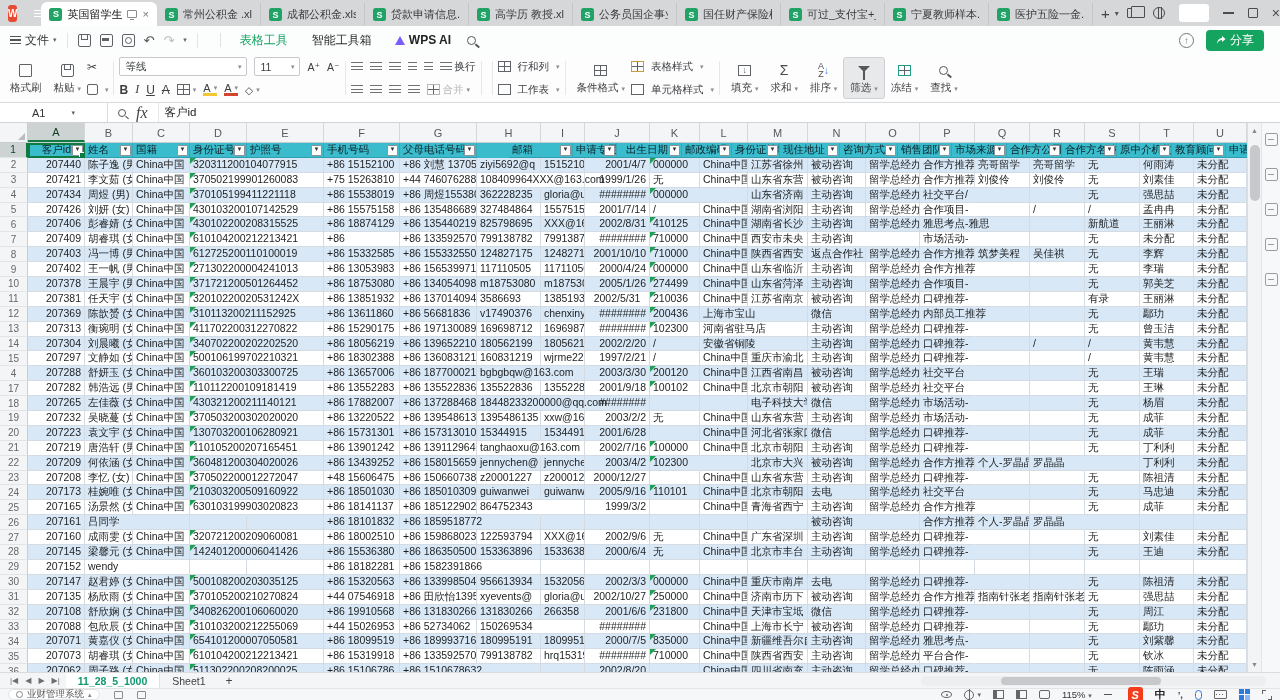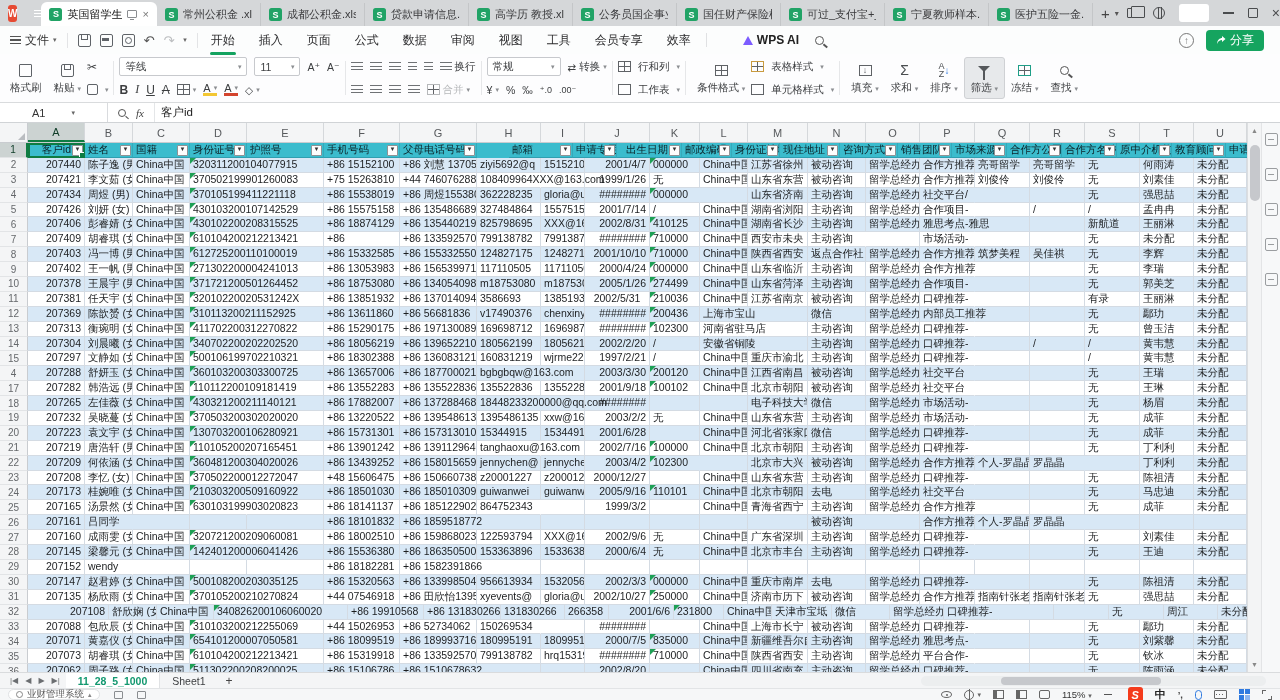--- a/index.html
+++ b/index.html
@@ -86,21 +86,21 @@
     background: linear-gradient(to right, transparent 5px, #5f6266 5px, #5f6266 6.2px, transparent 6.2px),
                 linear-gradient(to bottom, transparent 4px, #5f6266 4px, #5f6266 5.2px, transparent 5.2px);}
   .sum { font-size:15px; color:#4a4d50; }
   .sortAZ { font-size:9px; color:#4a4d50; line-height:8px; text-align:center;}
   .boxdn { width:13px; height:11px; border:1.2px solid #5f6266; font-size:9px; color:#5f6266; display:flex; align-items:center; justify-content:center;}
 
   
   .fbar { height:20px; background:#fff; border-bottom:1px solid #d0d3d6; display:flex; align-items:stretch; font-size:11px;}
   .namebox { width:108px; border-right:1px solid #d9dbde; display:flex; align-items:center; justify-content:center; gap:26px; color:#333;}
   .fb-ic { display:flex; align-items:center; gap:10px; padding:0 10px; color:#555;}
-  .fx { font-style:italic; font-family:"Liberation Serif",serif; font-size:11px; color:#444;}
+  .fx { font-style:italic; font-family:"Liberation Serif",serif; font-size:16px; color:#444;}
   .fb-val { display:flex; align-items:center; padding-left:6px; border-left:1px solid #e4e6e8; color:#222; font-size:11.5px;}
   .zoomq { width:8px; height:8px; border:1.3px solid #555; border-radius:50%; position:relative;}
   .zoomq::after{content:""; position:absolute; left:6px; top:7px; width:4px; height:1.3px; background:#555; transform:rotate(40deg);}
 
   
   .workarea { height:549px; display:flex; }
   .sheet { width:1247px; overflow:hidden; position:relative; background:#fff;}
   .colhead { height:20px; display:flex; background:#f4f5f6; border-bottom:1px solid #c9ccd0;}
   .corner { width:28px; border-right:1px solid #c9ccd0; position:relative; flex:0 0 auto;}
   .corner::after{ content:""; position:absolute; right:2px; bottom:2px; border-left:7px solid transparent; border-bottom:7px solid #b9bcc0;}
@@ -243,33 +243,25 @@
       <span class="chev">▾</span>
   </div>
   <div class="qat">
     <div class="qi save"></div>
     <div class="qi print"></div>
     <div class="qi prev"></div>
     <div class="undo">↶</div>
     <div class="redo">↷</div>
     <span class="chev">▾</span>
   </div>
+  <div class="msep" style="margin:0 14px;"></div>
   <div class="menu-items">
-      <span class="mi active">开始</span>
-      <span class="mi">插入</span>
-      <span class="mi">页面</span>
-      <span class="mi">公式</span>
-      <span class="mi">数据</span>
-      <span class="mi">审阅</span>
-      <span class="mi">视图</span>
-      <span class="mi">工具</span>
-      <span class="mi">会员专享</span>
-      <span class="mi">效率</span>
+      <span class="mi ctx1">表格工具</span>
+      <span class="mi">智能工具箱</span>
     </div>
-  <div class="msep" style="margin:0 14px;"></div>
   <div class="ai" style="margin-left:22px;">
     <span class="ai-logo"></span>
     <span>WPS AI</span>
   </div>
   <div class="search-ic"></div>
   <div class="mb-spacer"></div>
   <div class="upg">↑</div>
   <div class="share-btn">
     <svg width="10" height="10" viewBox="0 0 10 10">
         <path d="M1 9 C1 5 4 3 6 3 L6 1 L9.5 4 L6 7 L6 5 C4 5 2 6 1 9 Z" fill="#fff"></path>
@@ -347,39 +339,20 @@
       <span class="lines"></span>
       <span class="lines"></span>
       <span class="tbtn" style="color:#b6b8ba;">
           <span class="grid-ic" style="border-color:#b6b8ba;"></span>
           <span>合并</span>
           <span class="g">▾</span>
         </span>
     </div>
   </div>
   <div class="tsep"></div>
-  <div class="duo">
-    <div class="trow">
-      <div class="selbox" style="width:74px;">
-          <span>常规</span>
-          <span class="g">▾</span>
-        </div>
-      <span class="tbtn">⇄ <span>转换</span><span class="g">▾</span></span>
-    </div>
-    <div class="trow">
-      <span class="tbtn">
-          <span>¥</span>
-          <span class="g">▾</span>
-        </span>
-      <span class="tbtn">%</span>
-      <span class="tbtn">‰</span>
-      <span class="tbtn" style="font-size:9px;">⁺.0</span>
-      <span class="tbtn" style="font-size:9px;">.00⁻</span>
-    </div>
-  </div>
   <div class="tsep"></div>
   <div class="duo">
     <div class="trow">
         <span class="grid-ic"></span>
         <span>行和列</span>
         <span class="g">▾</span>
       </div>
     <div class="trow">
         <span class="grid-ic" style="background:none;"></span>
         <span>工作表</span>
@@ -1221,21 +1194,21 @@
           <div class="cell" style="width: 54px;">留学总经办</div>
           <div class="cell" style="width: 55px;">合作方推荐</div>
           <div class="cell" style="width: 55px;">指南针张老师</div>
           <div class="cell" style="width: 55px;">指南针张老师</div>
           <div class="cell" style="width: 55px;">无</div>
           <div class="cell" style="width: 54px;">强思喆</div>
           <div class="cell" style="width: 53px;">未分配</div>
         </div>
         <div class="g-row band">
           <div class="rn">32</div>
-          <div class="cell r" style="width: 81px;">207108</div>
+          <div class="cell r" style="width: 57px;">207108</div>
           <div class="cell" style="width: 48px;">舒欣娴 (女</div>
           <div class="cell" style="width: 57px;">China中国</div>
           <div class="cell spill tri" style="width: 57px;">340826200106060020</div>
           <div class="cell" style="width: 77px;"></div>
           <div class="cell" style="width: 76px;">+86 19910568</div>
           <div class="cell" style="width: 77px;">+86 1318302660</div>
           <div class="cell" style="width: 64px;">131830266</div>
           <div class="cell" style="width: 44px;">266358</div>
           <div class="cell r" style="width: 65px;">2001/6/6</div>
           <div class="cell tri" style="width: 50px;">231800</div>

